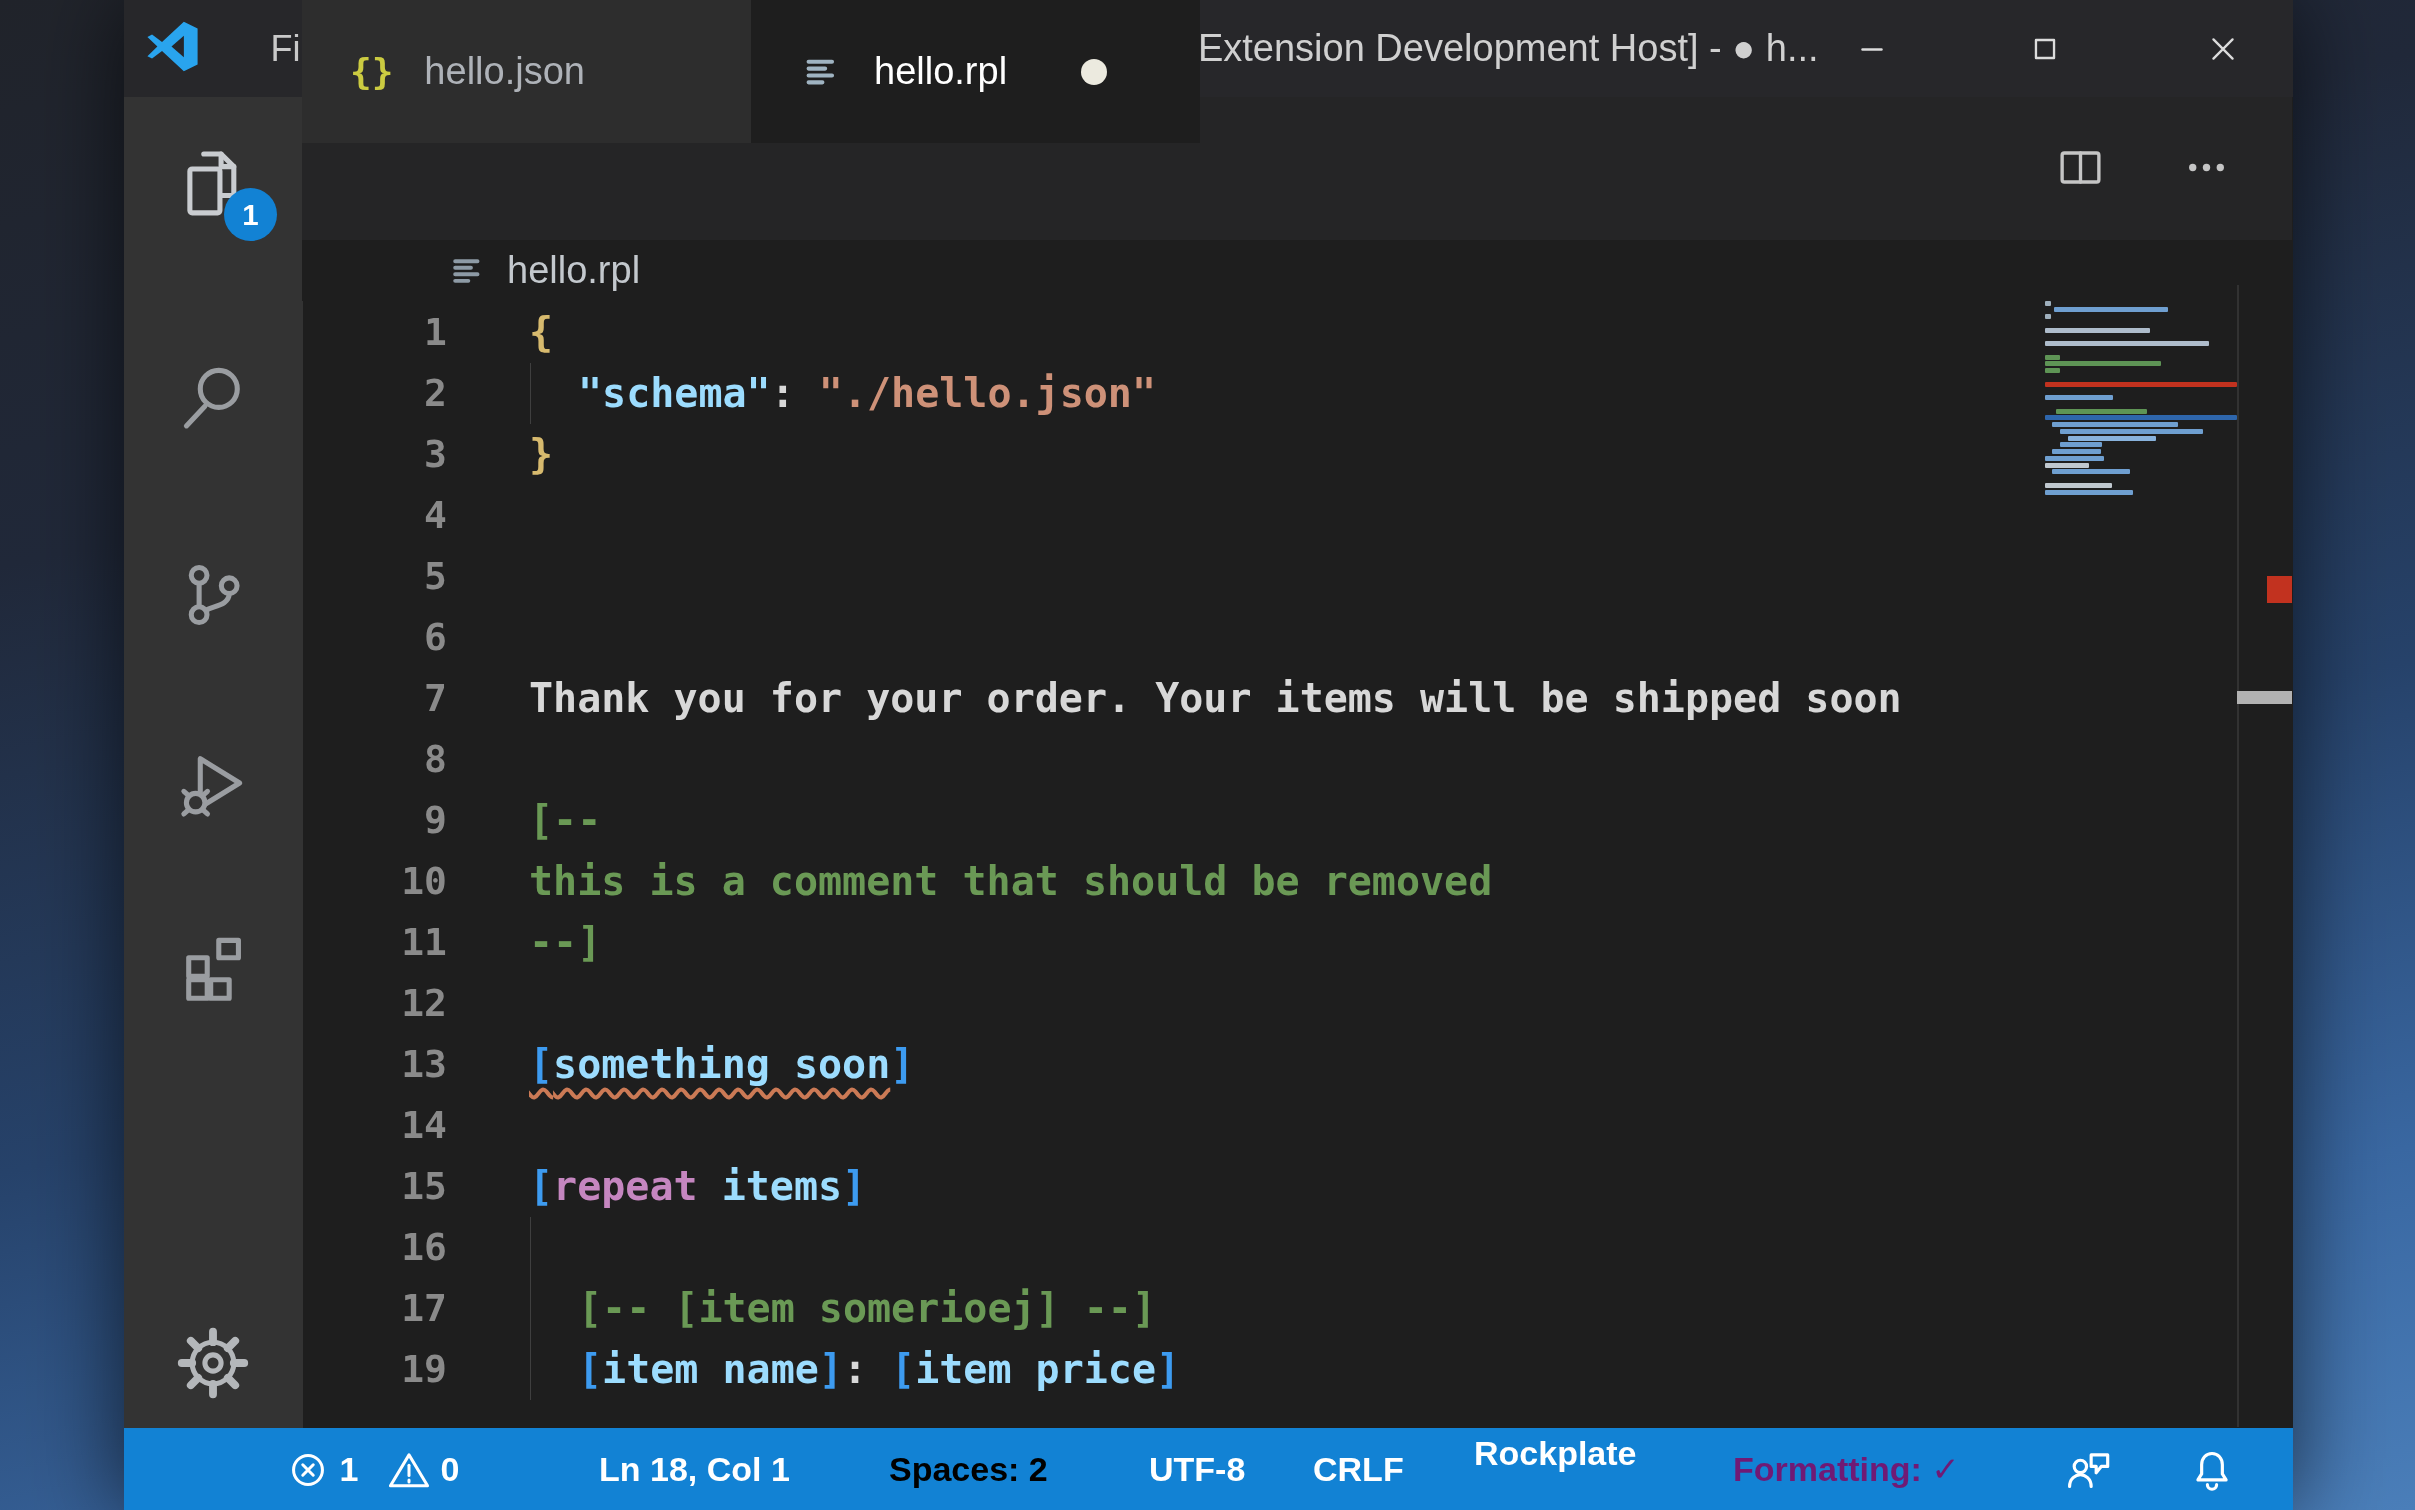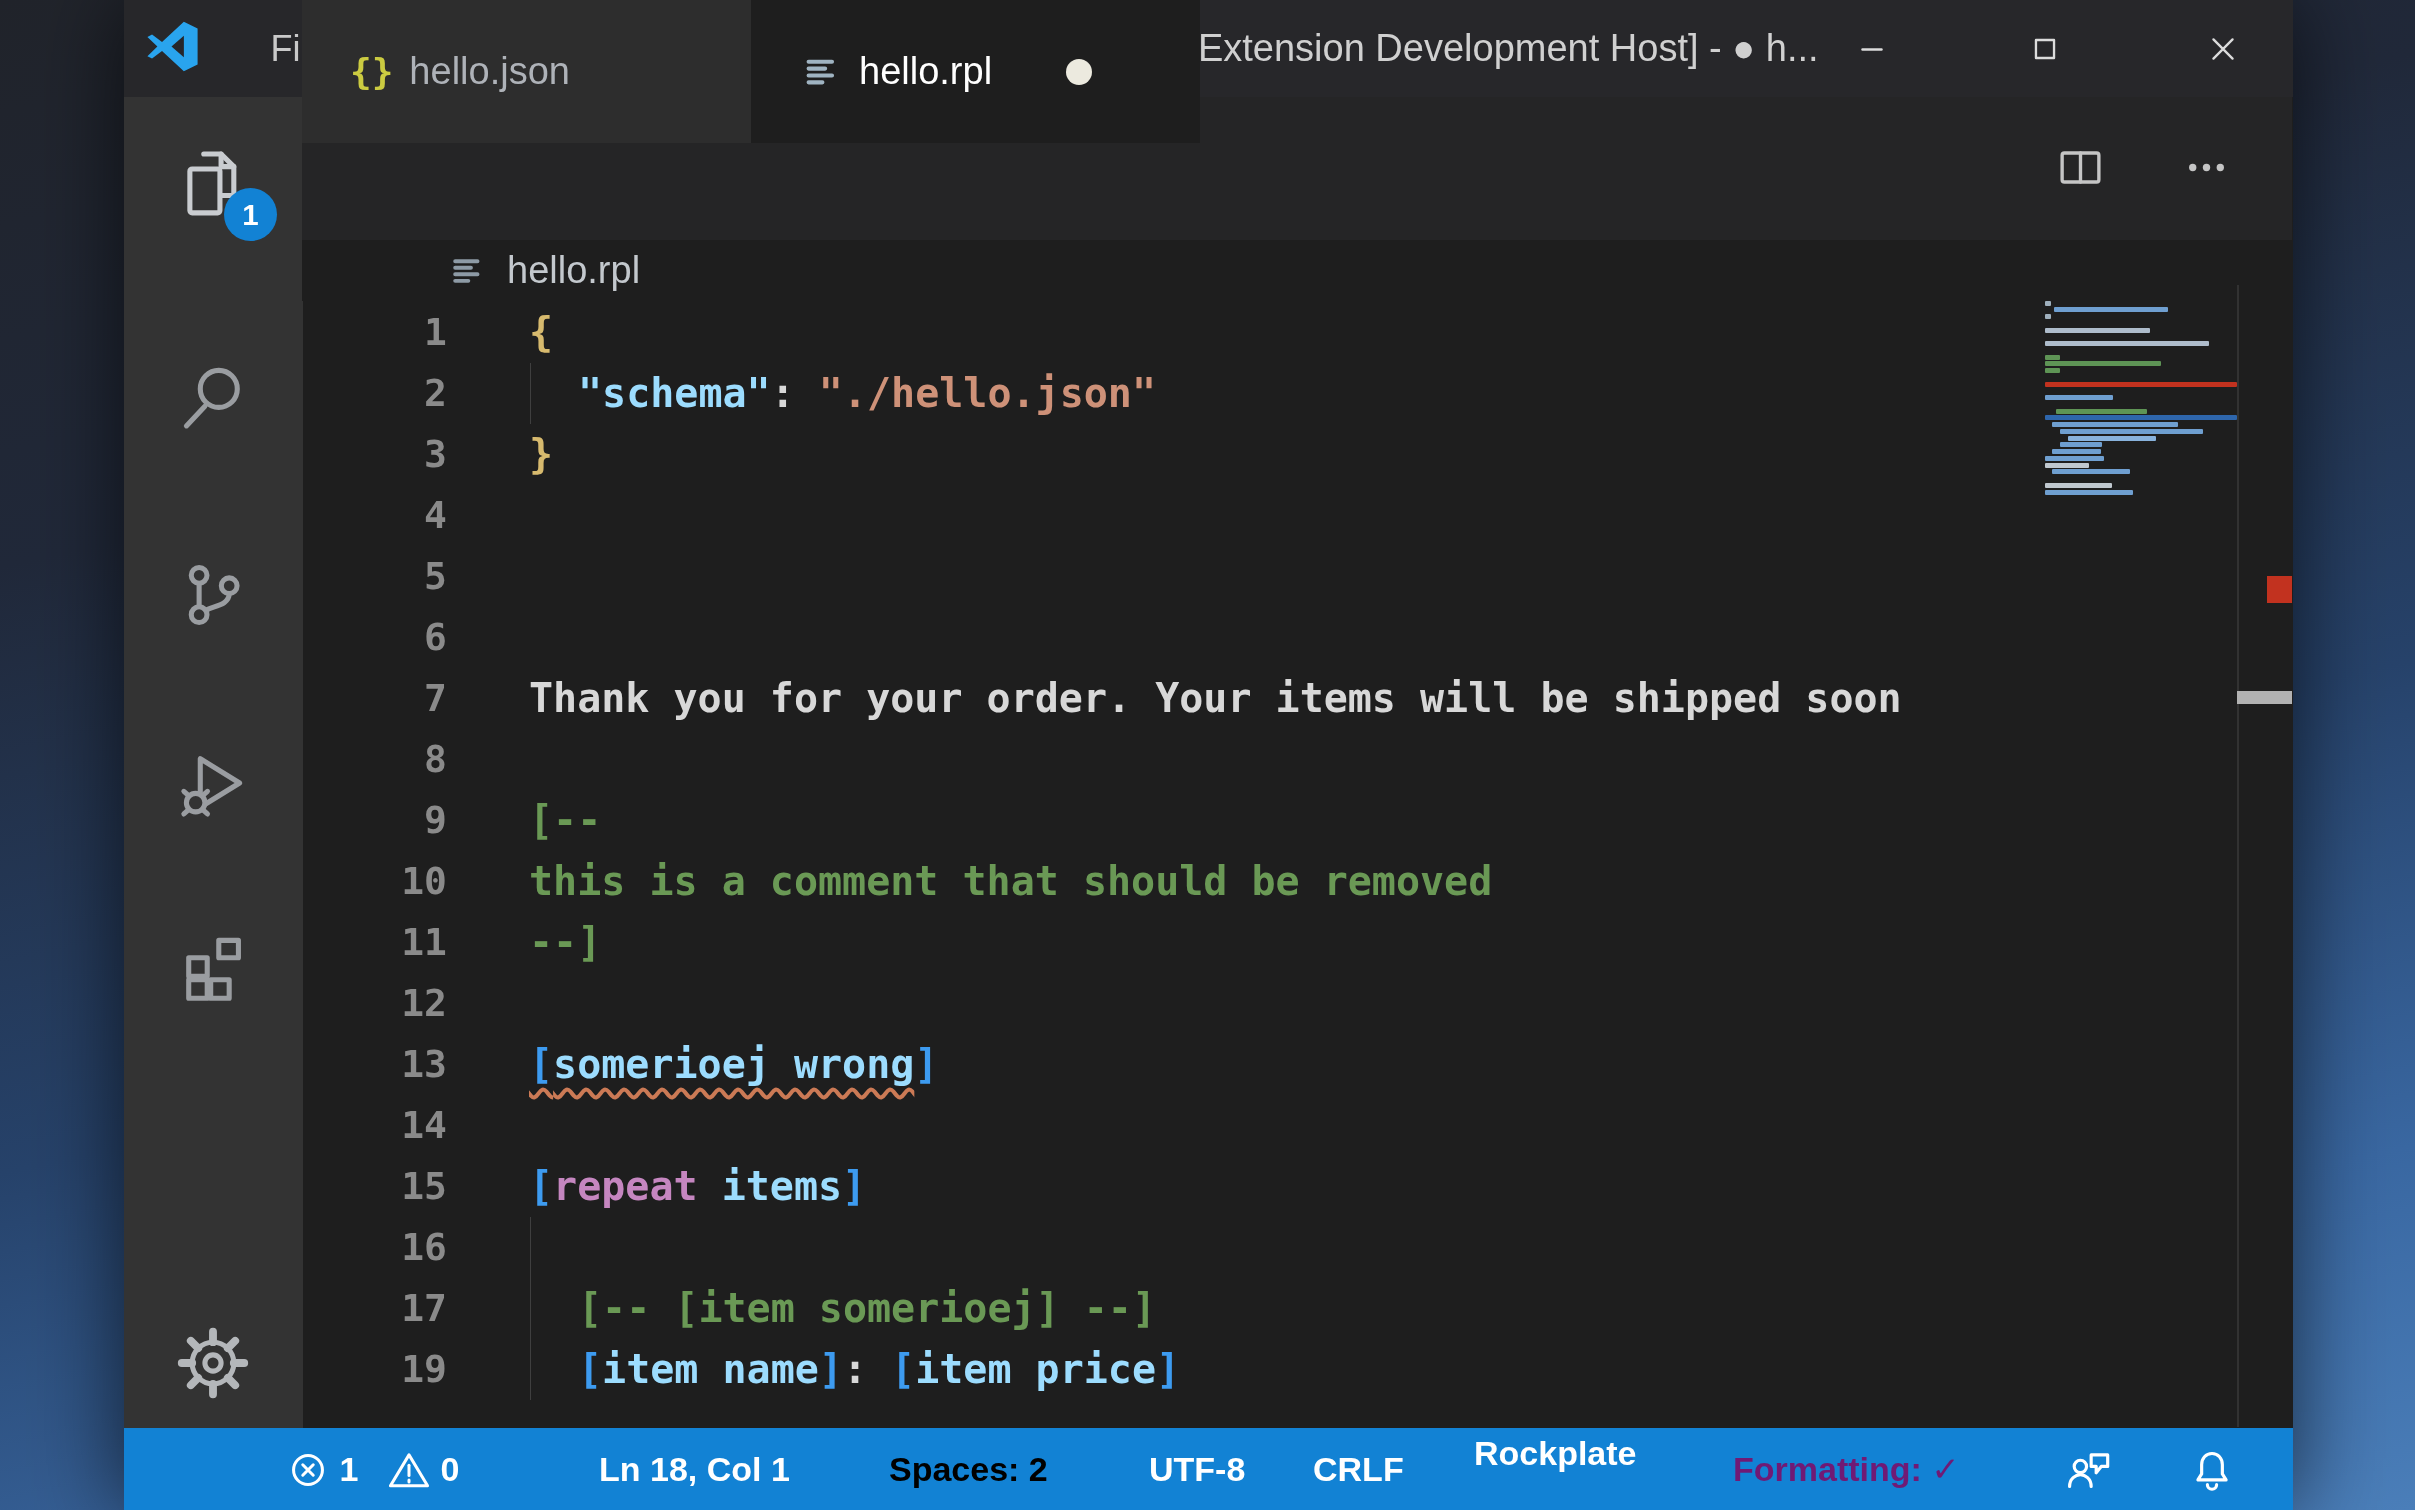--- a/index.html
+++ b/index.html
@@ -16,21 +16,21 @@
   #window-title{position:absolute;left:989px;top:0;width:780px;height:97px;line-height:97px;text-align:center;font-size:38px;color:#d0d0d0;white-space:nowrap}
   .win-btn{position:absolute;top:0;width:91px;height:97px;display:flex;align-items:center;justify-content:center}
   
   #activitybar{position:absolute;left:124px;top:97px;width:179px;height:1331px;background:#333333}
   .act-item{position:absolute;left:172px;width:82px;height:82px;display:flex;align-items:center;justify-content:center}
   #explorer-badge{position:absolute;left:224px;top:188px;width:53px;height:53px;border-radius:50%;background:#1282d4;color:#fff;
     font-size:29.5px;font-weight:bold;display:flex;align-items:center;justify-content:center}
   
   #tabbar{position:absolute;left:302px;top:97px;width:1990px;height:143px;background:#252526}
   .tab{position:absolute;top:0;height:143px;display:flex;align-items:center;padding-left:48px;box-sizing:border-box}
-  .tab-label{font-size:38px;margin-left:16px;white-space:nowrap}
+  .tab-label{font-size:38px;margin-left:31px;white-space:nowrap}
   .tab-dot{width:26px;height:26px;border-radius:50%;background:#eceadf;margin-left:74px}
   .braces-ic{font-family:"DejaVu Sans Mono","Liberation Mono",monospace;font-size:36px;font-weight:bold;color:#cbcb41}
   .ed-action{position:absolute;top:141px;width:53px;height:53px;display:flex;align-items:center;justify-content:center}
   
   #breadcrumb{position:absolute;left:302px;top:240px;width:1990px;height:61px;background:#1e1e1e;display:flex;align-items:center}
   #breadcrumb .icn{margin-left:72px}
   #breadcrumb-label{font-size:38px;color:#c3c8cd;margin-left:19px}
   
   #code{position:absolute;left:302px;top:302px;width:1742px;height:1125px;overflow:hidden;
     font-family:"DejaVu Sans Mono","Liberation Mono",monospace;font-weight:bold;font-size:40px}
@@ -217,21 +217,21 @@
     <div class="code-row"><span class="gut">3</span><span class="ln-txt"><span class="tk-gold">}</span></span></div>
     <div class="code-row"><span class="gut">4</span><span class="ln-txt"></span></div>
     <div class="code-row"><span class="gut">5</span></div>
     <div class="code-row"><span class="gut">6</span><span class="ln-txt"></span></div>
     <div class="code-row"><span class="gut">7</span><span class="ln-txt"><span class="tk-fg">Thank you for your order. Your items will be shipped soon</span></span></div>
     <div class="code-row"><span class="gut">8</span><span class="ln-txt"></span></div>
     <div class="code-row"><span class="gut">9</span><span class="ln-txt"><span class="tk-com">[--</span></span></div>
     <div class="code-row"><span class="gut">10</span><span class="ln-txt"><span class="tk-com">this is a comment that should be removed</span></span></div>
     <div class="code-row"><span class="gut">11</span><span class="ln-txt"><span class="tk-com">--]</span></span></div>
     <div class="code-row"><span class="gut">12</span><span class="ln-txt"></span></div>
-    <div class="code-row"><span class="gut">13</span><span class="ln-txt"><span class="tk-br tk-sq">[</span><span class="tk-var tk-sq">somerioej wrong</span><span class="tk-br">]</span></span></div>
+    <div class="code-row"><span class="gut">13</span><span class="ln-txt"><span class="tk-br tk-sq">[</span><span class="tk-var tk-sq">something soon</span><span class="tk-br">]</span></span></div>
     <div class="code-row"><span class="gut">14</span><span class="ln-txt"></span></div>
     <div class="code-row"><span class="gut">15</span><span class="ln-txt"><span class="tk-br">[</span><span class="tk-kw">repeat</span><span class="tk-fg"> </span><span class="tk-var">items</span><span class="tk-br">]</span></span></div>
     <div class="code-row"><div class="guide"></div><span class="gut">16</span><span class="ln-txt"></span></div>
     <div class="code-row"><div class="guide"></div><span class="gut">17</span><span class="ln-txt ln-ind"><span class="tk-com">[-- [item somerioej] --]</span></span></div>
     <div class="code-row"><div class="guide"></div><span class="gut">19</span><span class="ln-txt ln-ind"><span class="tk-br">[</span><span class="tk-var">item name</span><span class="tk-br">]</span><span class="tk-fg">: </span><span class="tk-br">[</span><span class="tk-var">item price</span><span class="tk-br">]</span></span></div>
   </div>
 
 <div id="minimap-slot">
     <div class="mm-row" style="left: 2045px; top: 301px; width: 5.7px; background: rgb(159, 176, 189);"></div>
     <div class="mm-row" style="left: 2054px; top: 307px; width: 114px; background: rgb(111, 159, 208);"></div>

